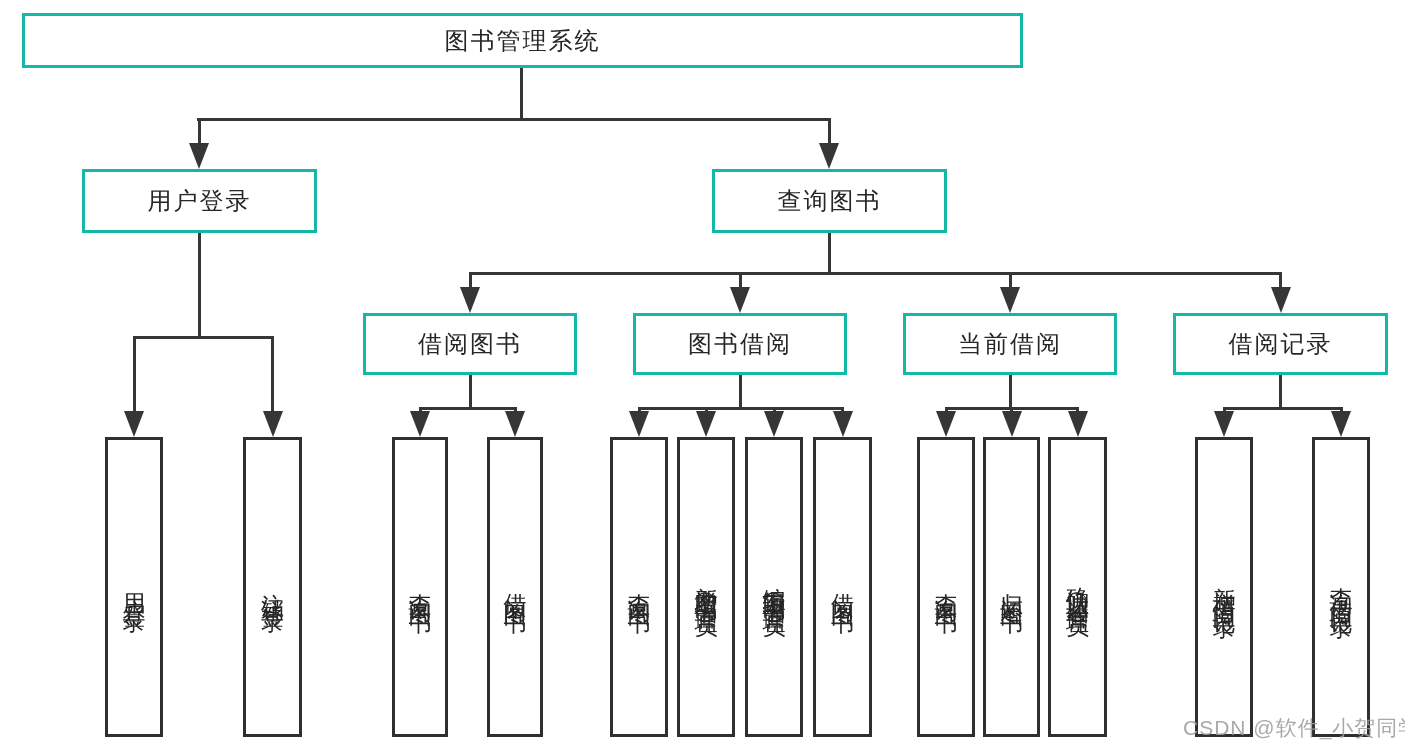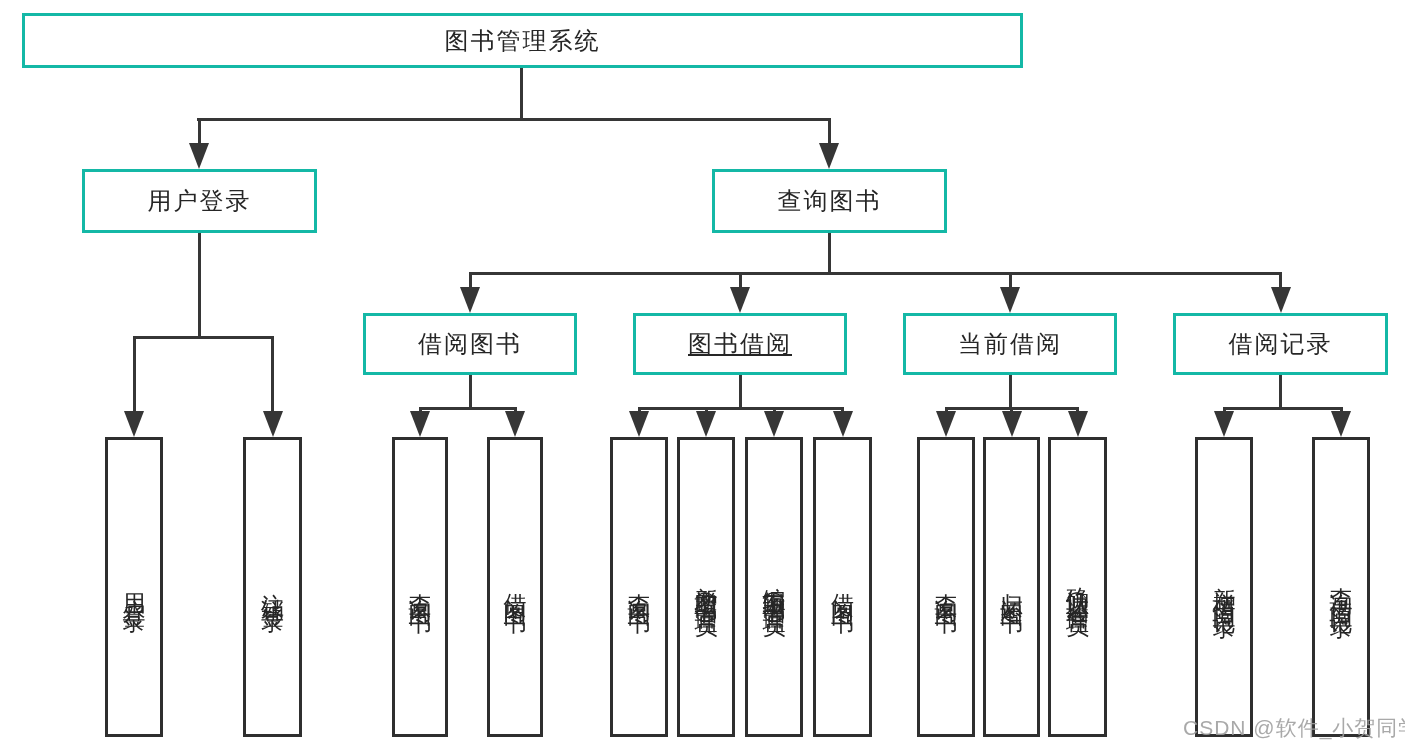--- a/index.html
+++ b/index.html
@@ -102,21 +102,21 @@
   <div class="vline" style="left:738.5px; top:272px; height:17px;"></div>
   <div class="arrow" style="left:730px; top:287px;"></div>
   <div class="vline" style="left:1008.5px; top:272px; height:17px;"></div>
   <div class="arrow" style="left:1000px; top:287px;"></div>
   <div class="vline" style="left:1279px; top:272px; height:17px;"></div>
   <div class="arrow" style="left:1270.5px; top:287px;"></div>
 
   <div class="node" style="left:363px; top:313px; width:214px; height:62px;">
     <span>借阅图书</span>
   </div>
-  <div class="node" style="left:633px; top:313px; width:214px; height:62px;text-decoration:underline;">
+  <div class="node" style="left:633px; top:313px; width:214px; height:62px;">
     <span>图书借阅</span>
   </div>
   <div class="node" style="left:1173px; top:313px; width:215px; height:62px;">
     <span>借阅记录</span>
   </div>
   <div class="node" style="left:903px; top:313px; width:214px; height:62px;">
     <span>当前借阅</span>
   </div>
 
   <div class="vline" style="left:468.5px; top:375px; height:32px;"></div>

